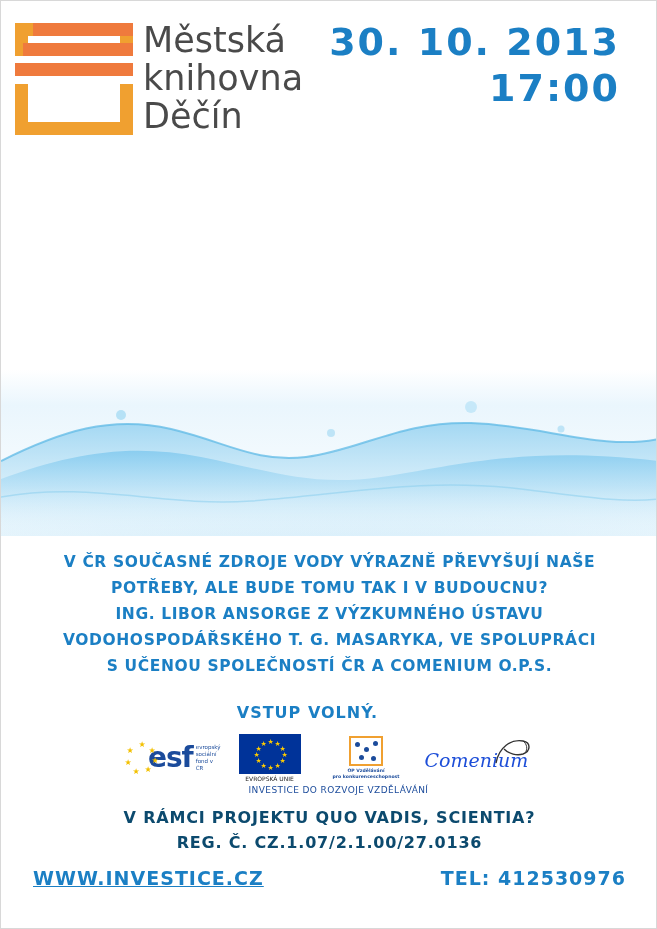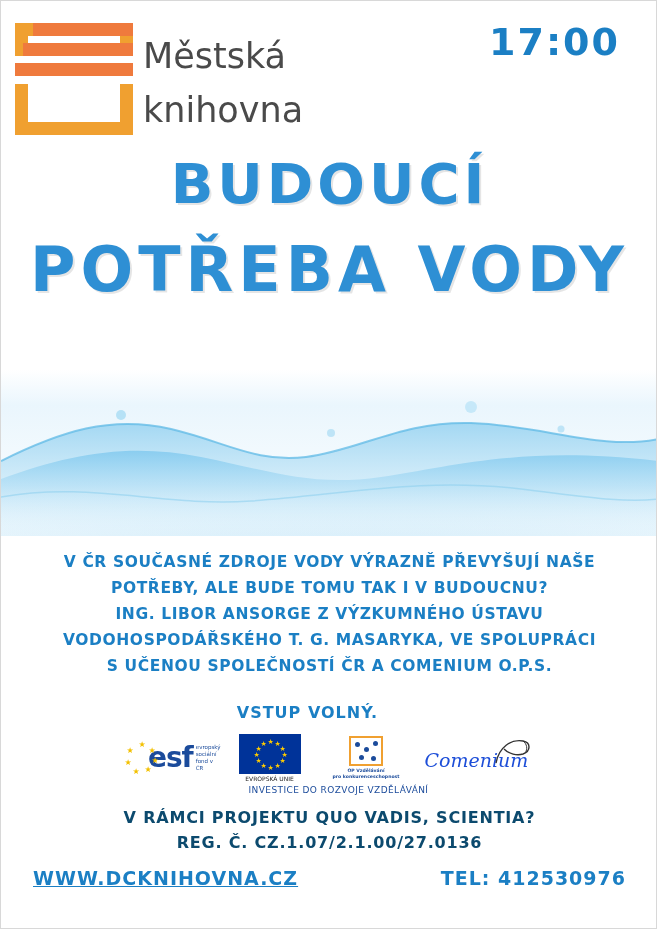--- a/index.html
+++ b/index.html
@@ -65,21 +65,21 @@
     position: absolute;
     left: 128px;
     top: 4px;
     color: #4a4a4a;
     font-family: "DejaVu Sans", sans-serif;
     font-size: 35px;
     line-height: 38px;
     font-weight: 400;
     letter-spacing: 0px;
   }
-  .logo-text div { white-space: nowrap; margin-top: 16px; }
+  .logo-text div { white-space: nowrap; }
 
   
   .datetime {
     position: absolute;
     right: 36px;
     top: 18px;
     text-align: right;
     color: #1b7fc4;
     font-family: "DejaVu Sans", sans-serif;
     font-weight: bold;
@@ -297,31 +297,29 @@
       <div class="logo-bar lb2"></div>
       <div class="logo-bar lb3"></div>
       <div class="logo-white-strip lw1"></div>
       <div class="logo-white-strip lw2"></div>
       <div class="logo-white-strip lw3"></div>
       <div class="logo-white-strip lw4"></div>
     </div>
     <div class="logo-text">
       <div>Městská</div>
       <div>knihovna</div>
+      <div>Děčín</div>
     </div>
   </div>
 
   <div class="datetime">
+    <div>30. 10. 2013</div>
     <div>17:00</div>
   </div>
 
-  <div class="title">
-    <div class="line1">BUDOUCÍ</div>
-    <div class="line2">POTŘEBA VODY</div>
-  </div>
 
   <div class="water">
     <svg class="wave-svg" viewBox="0 0 657 225" preserveAspectRatio="none">
       <defs>
         <linearGradient id="wg" x1="0" y1="0" x2="0" y2="1">
           <stop offset="0%" stop-color="#9fd6f2" stop-opacity="0.95"></stop>
           <stop offset="55%" stop-color="#cbe9f8" stop-opacity="0.75"></stop>
           <stop offset="100%" stop-color="#ffffff" stop-opacity="0.1"></stop>
         </linearGradient>
         <linearGradient id="wg2" x1="0" y1="0" x2="0" y2="1">
@@ -418,17 +416,17 @@
   </div>
 
   <div class="investice">INVESTICE DO ROZVOJE VZDĚLÁVÁNÍ</div>
 
   <div class="project">
     <div>V RÁMCI PROJEKTU QUO VADIS, SCIENTIA?</div>
     <div>REG. Č. CZ.1.07/2.1.00/27.0136</div>
   </div>
 
   <div class="footer">
-    <span class="web">WWW.DCKNIHOVNA.CZ</span>
+    <span class="web">WWW.INVESTICE.CZ</span>
     <span class="phone">TEL: 412530976</span>
   </div>
 
 </div>
 
 </body></html>

